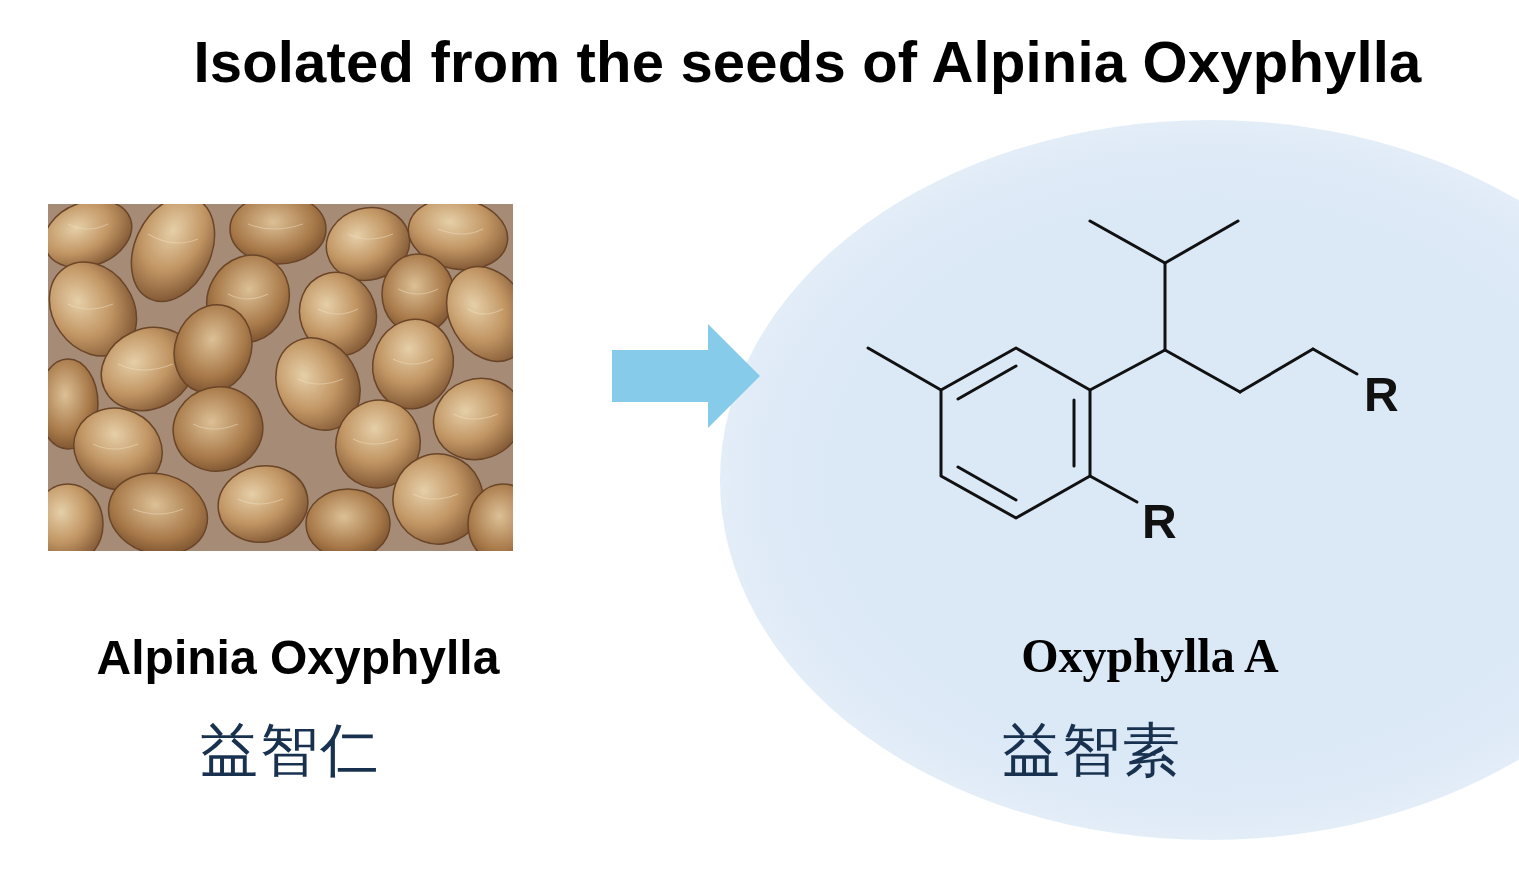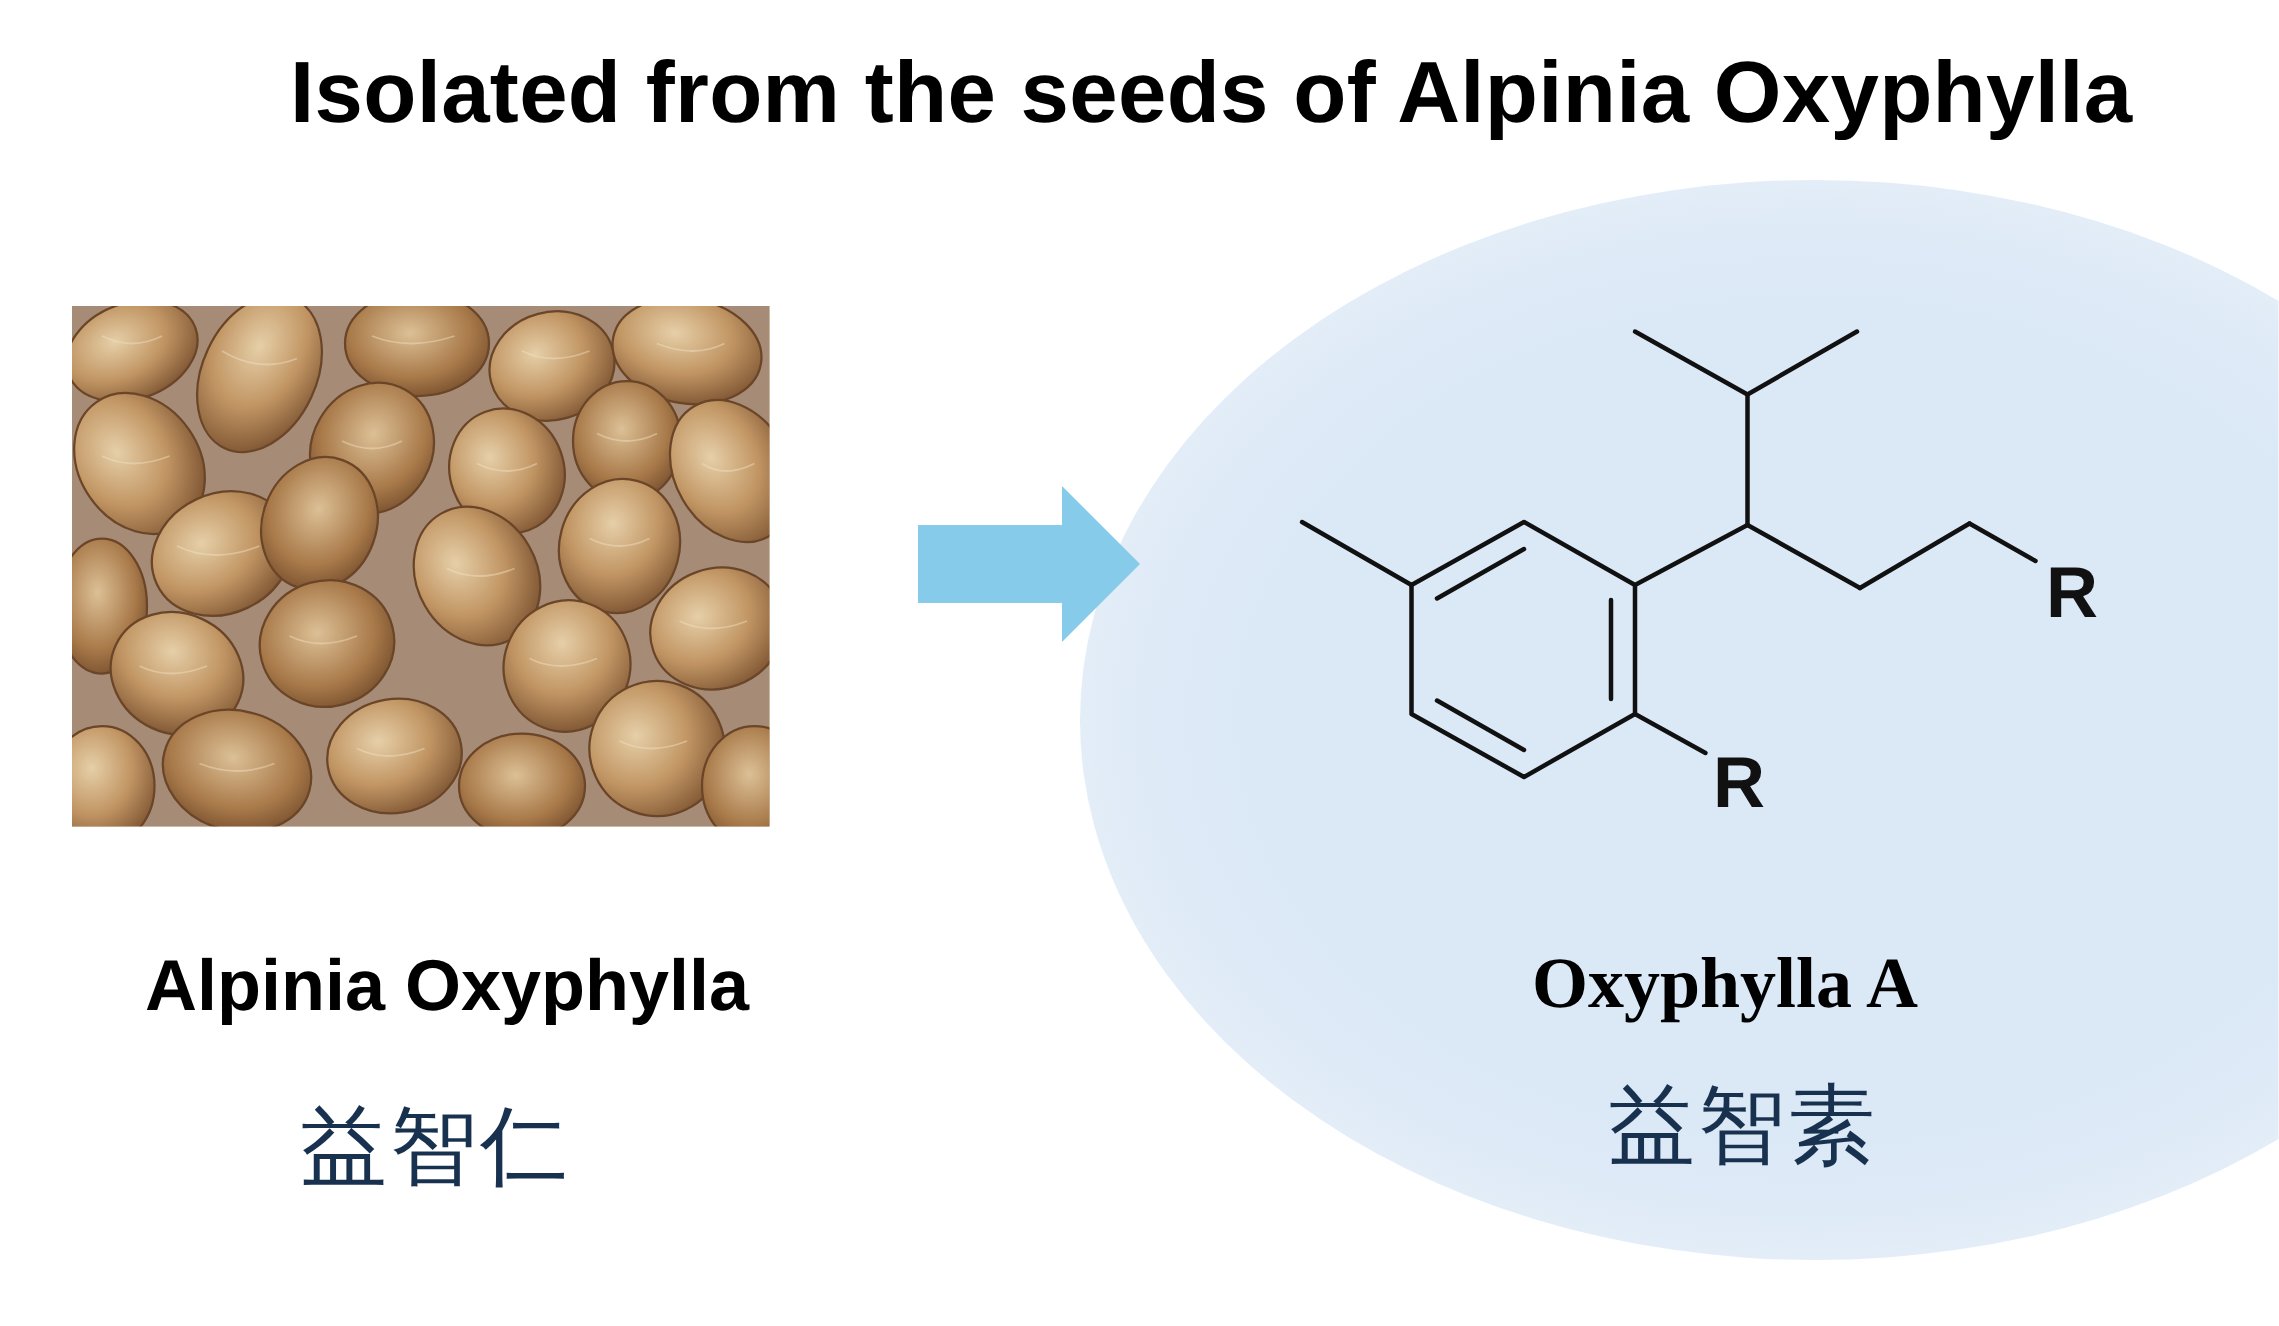--- a/index.html
+++ b/index.html
@@ -71,23 +71,23 @@
     }
     .label-zh {
       position: absolute;
       font-size: 58px;
       color: #17314f;
       font-family: "DejaVu Serif", serif;
       text-align: center;
       letter-spacing: 2px;
     }
     #left-en { left: 48px; top: 630px; width: 500px; }
-    #left-zh { left: 170px; top: 712px; width: 240px; margin-top: 14px; }
+    #left-zh { left: 170px; top: 712px; width: 240px; }
     #right-en { left: 950px; top: 628px; width: 400px; font-family: Liberation Serif, serif; }
-    #right-zh { left: 1042px; top: 712px; width: 240px; }
+    #right-zh { left: 972px; top: 712px; width: 240px; }
     .rlabel {
       font-family: "Liberation Sans", sans-serif;
       font-weight: bold;
       font-size: 48px;
       fill: #111111;
     }
   </style>
 </head>
 <body>
 

